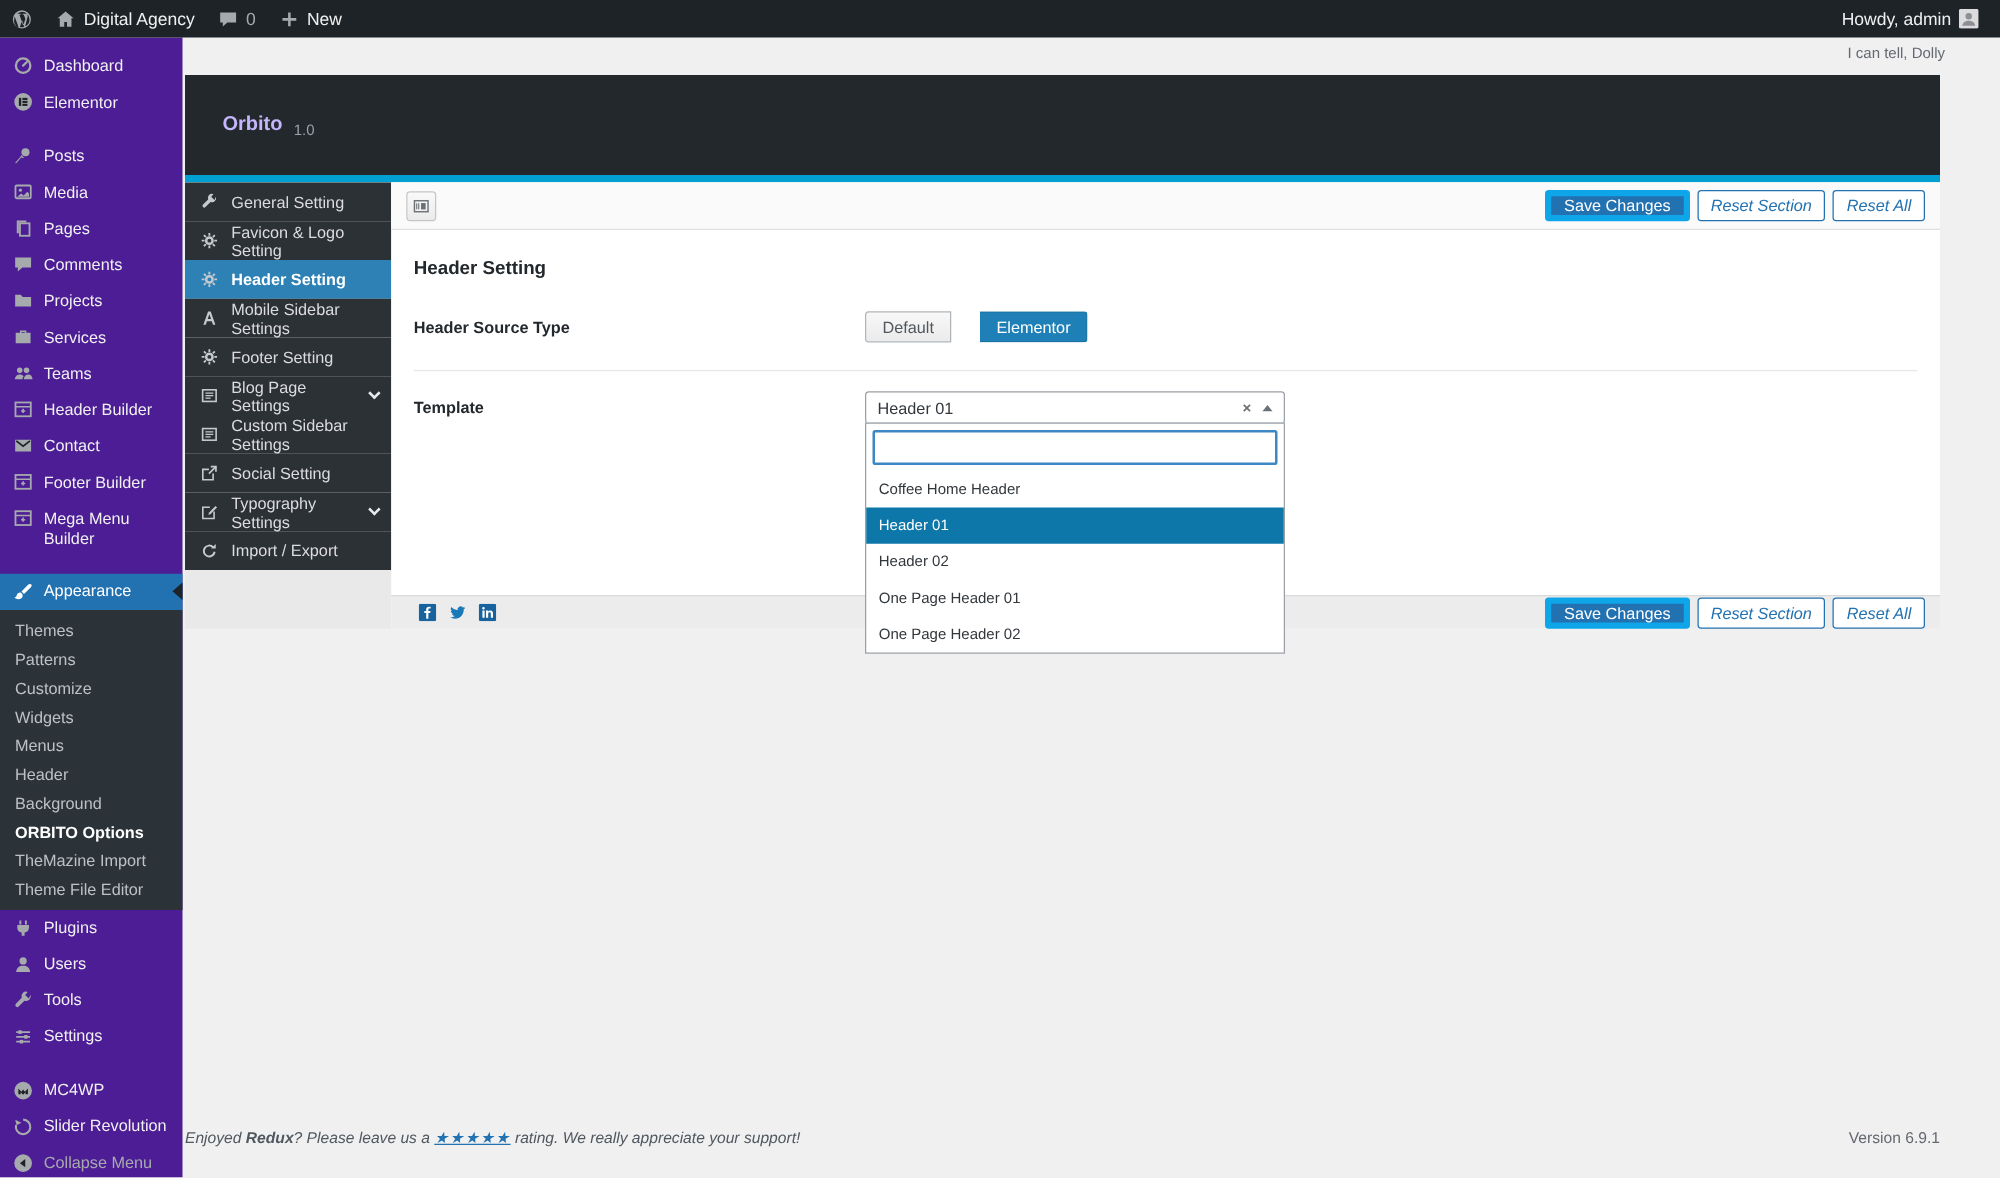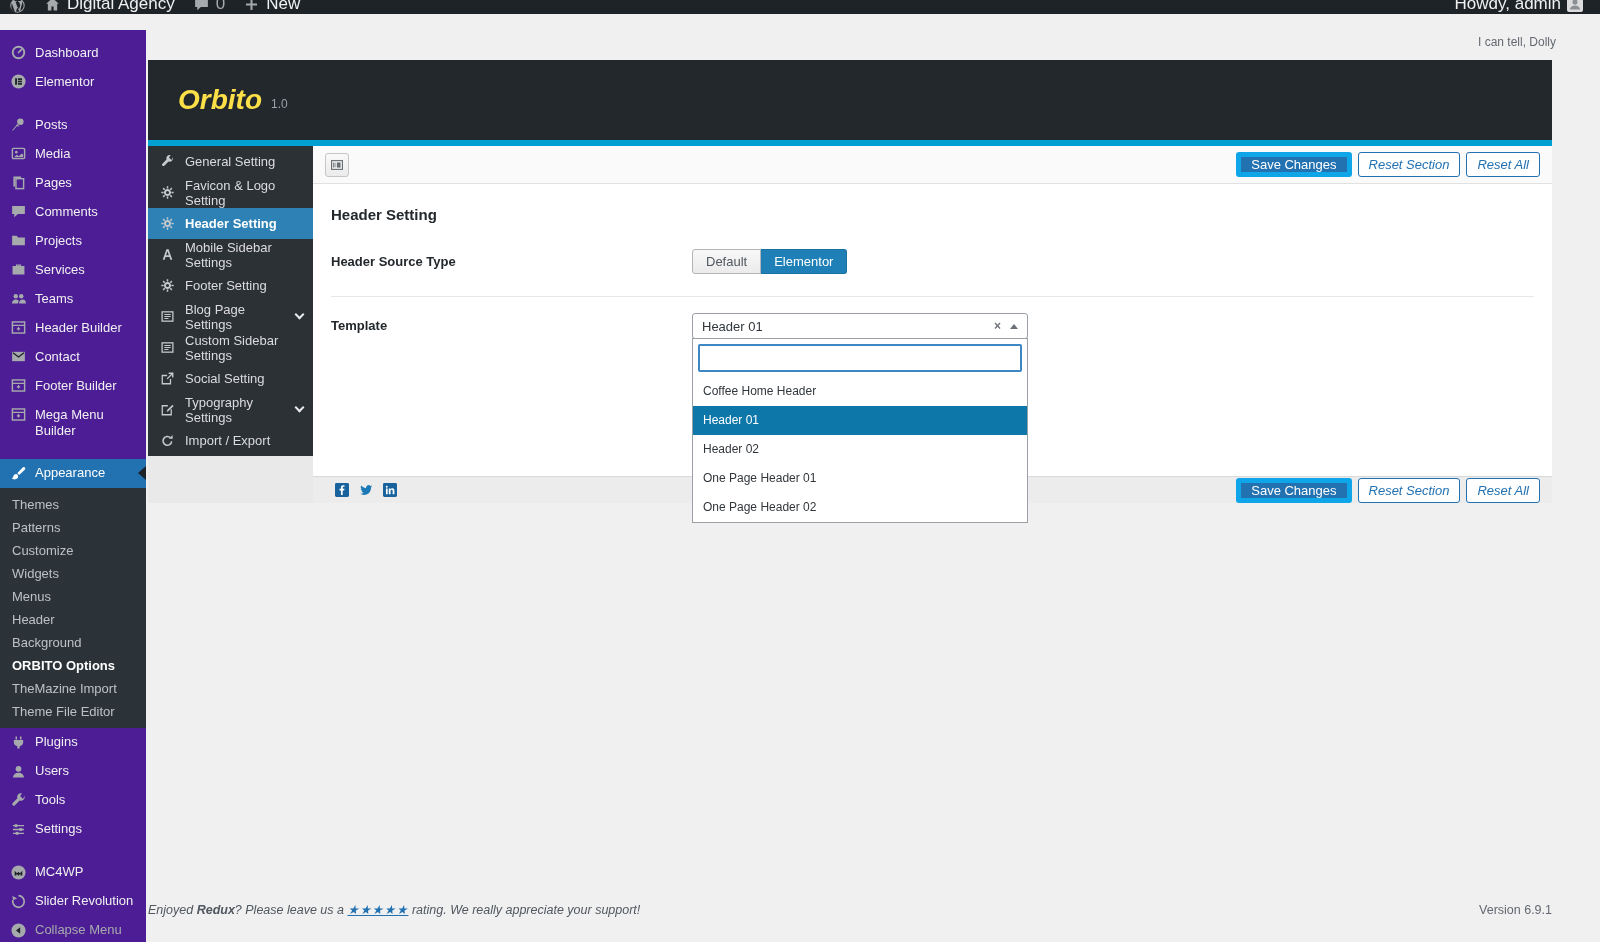--- a/index.html
+++ b/index.html
@@ -5,22 +5,22 @@
   * { box-sizing: border-box; }
   html,body { margin:0; padding:0; }
   body {
     width:1600px; height:942px; overflow:hidden; position:relative;
     background:#f0f0f1; font-family:"Liberation Sans",sans-serif;
     -webkit-font-smoothing:antialiased;
   }
   .icon svg { width:100%; height:100%; display:block; fill:currentColor; }
 
   
-  .adminbar { position:absolute; top:0; left:0; right:0; height:14px; background:#1d2327;
-    display:flex; align-items:flex-end; z-index:100; font-size:17px; color:#c3c4c7; }
+  .adminbar { position:absolute; top:0; left:0; right:0; height:30px; background:#1d2327;
+    display:flex; align-items:center; z-index:100; font-size:14px; color:#c3c4c7; }
   .ab-item { display:flex; align-items:center; gap:6px; padding:0 9px; cursor:pointer; }
   .ab-icon { width:17px; height:17px; color:#a7aaad; }
   .ab-text { color:#f0f0f1; }
   .ab-count { color:#a7aaad; }
   .ab-right { margin-left:auto; display:flex; align-items:stretch; padding-right:8px; }
   .avatar { width:16px; height:16px; border-radius:2px; overflow:hidden; }
 
   
   .adminmenu { position:absolute; top:30px; left:0; bottom:0; width:146px; background:#4c1d95;
     padding-top:8px; font-size:13px; z-index:50; }
@@ -39,21 +39,21 @@
   .submenu { background:#2c3338; padding:5px 0; }
   .submenu-item { padding:4px 12px; color:#bdc1c6; font-size:13px; cursor:pointer; line-height:15px; }
   .submenu-item.current { color:#fff; font-weight:bold; }
 
   
   .wpbody { position:absolute; left:130px; top:30px; right:0; bottom:0; }
   .dolly { text-align:right; padding:5px 44px 0 0; font-size:12px; color:#646970; height:23px; }
 
   .panel { margin:7px 48px 0 18px; }
   .panel-header { height:80px; background:#23282d; display:flex; align-items:center; padding:0 30px; }
-  .panel-title { color:#fde047; font-size:28px; font-weight:bold;font-style:italic; }
+  .panel-title { color:#c4b5fd; font-size:16px; font-weight:bold; }
   .panel-version { color:#9aa0a5; font-size:12px; margin-left:9px; padding-top:7px; }
   .panel-accent { height:6px; background:#00a0d2; }
   .panel-body { display:flex; height:357px; background:#e9e9e9; align-items:stretch; }
 
   .redux-tabs { width:165px; flex-shrink:0; }
   .tab { display:flex; align-items:center; gap:10px; height:31px; padding:0 10px 0 12px;
     background:#2c3136; color:#dcdcde; font-size:13px; cursor:pointer; }
   .tab-icon { width:15px; height:15px; color:#c6cacd; flex-shrink:0; }
   .tab.active { background:#2d81b5; color:#fff; font-weight:bold; }
   .tab .chevron { margin-left:auto; width:7px; height:7px; border-right:2px solid #e8eaec;
@@ -71,21 +71,21 @@
   .btn.primary { background:#2271b1; border:5px solid #0ea5e9; color:#fff; }
   .btn.ghost { background:#fff; border:1px solid #2271b1; color:#2271b1;font-style:italic; }
 
   .content { flex:1; padding:14px 18px 0; position:relative; }
   .section-title { font-size:15px; font-weight:bold; color:#23282d; margin:8px 0 14px; }
   .field-row { display:flex; align-items:flex-start; }
   .field-row.bordered { border-bottom:1px solid #e7e7e7; padding:12px 0 22px; }
   .field-row.second { padding-top:16px; }
   .field-label { width:361px; flex-shrink:0; font-size:13px; font-weight:bold; color:#23282d; padding-top:5px; }
 
-  .buttonset { display:inline-flex; }
+  .buttonset { display:inline-flex;gap:23px; }
   .bs-btn { height:25px; padding:0 13px; font-size:13px; font-family:inherit;
     border:1px solid #b0b5b9; background:linear-gradient(#f8f8f8,#ebebeb); color:#50575e; cursor:pointer; }
   .bs-btn:first-child { border-radius:3px 0 0 3px; }
   .bs-btn:last-child { border-radius:0 3px 3px 0; border-left:none; }
   .bs-btn.on { background:#1f80b7; border-color:#19719f; color:#fff; }
 
   .sel-wrap { position:relative; width:336px; }
   .sel-box { height:26px; border:1px solid #9aa0a5; border-radius:3px; background:#fff;
     display:flex; align-items:center; padding:0 9px; font-size:13px; color:#32373c; cursor:pointer; }
   .sel-clear { margin-left:auto; color:#6c7177; font-weight:bold; font-size:12px; cursor:pointer; }

